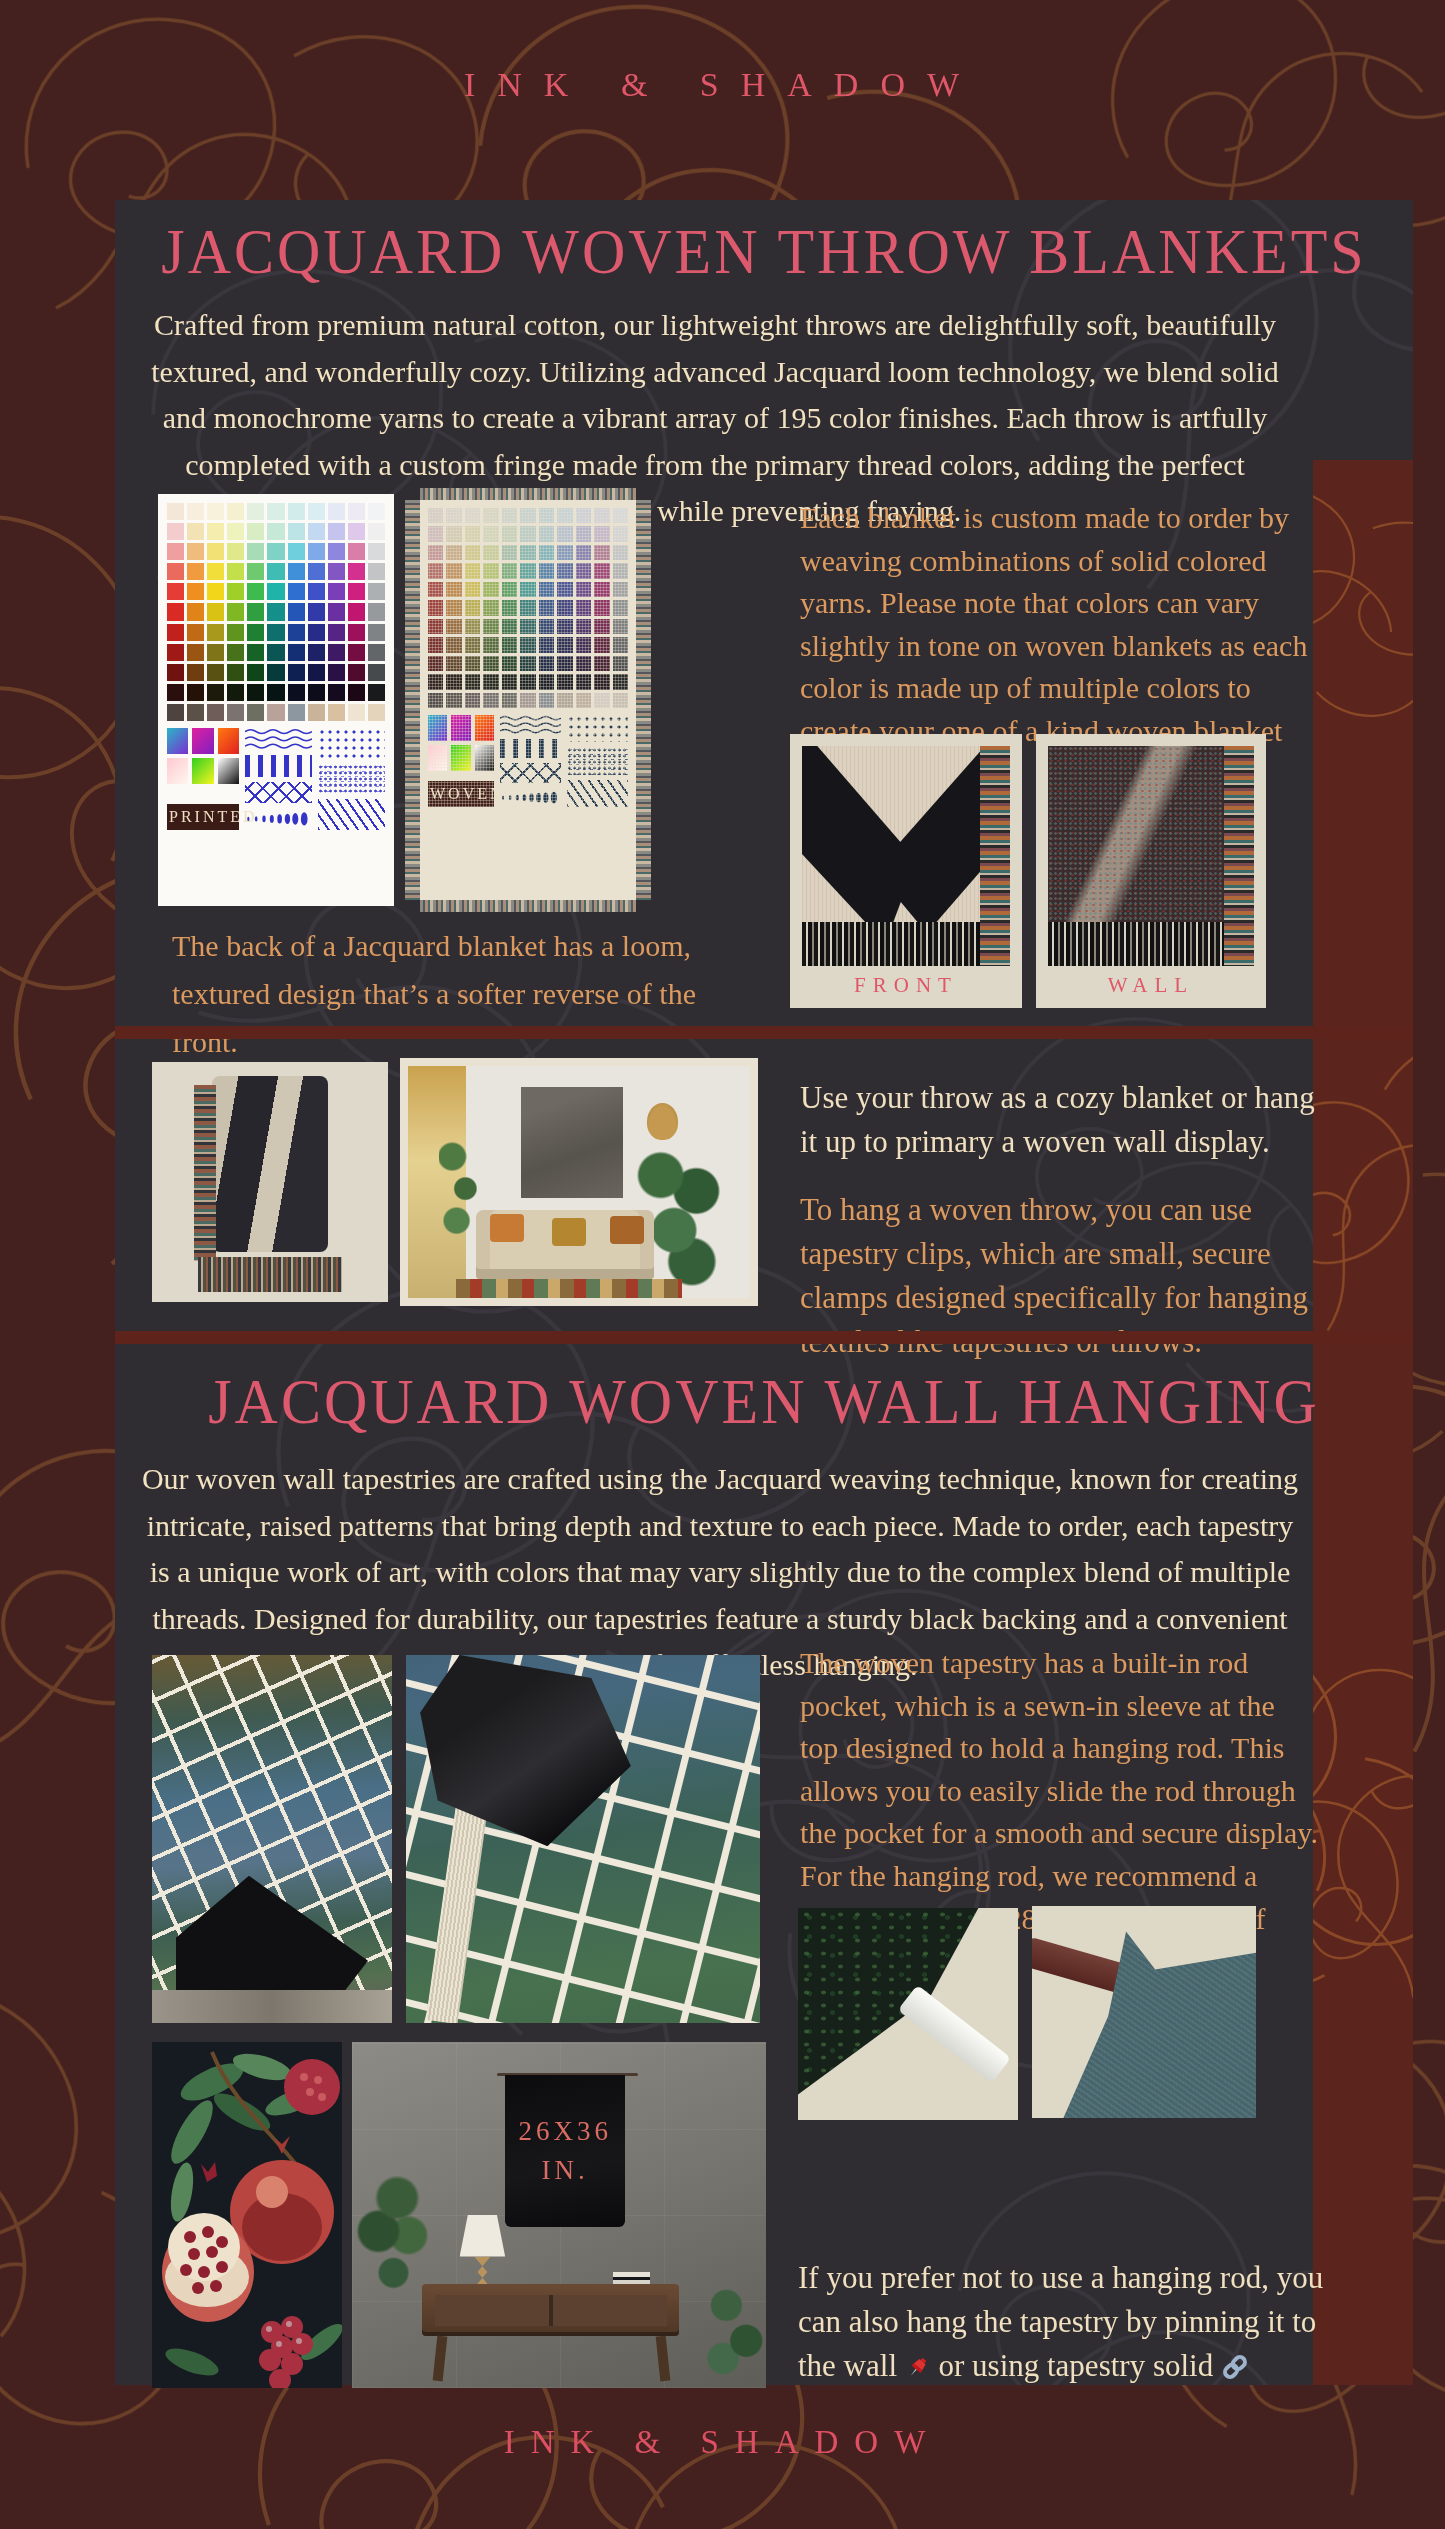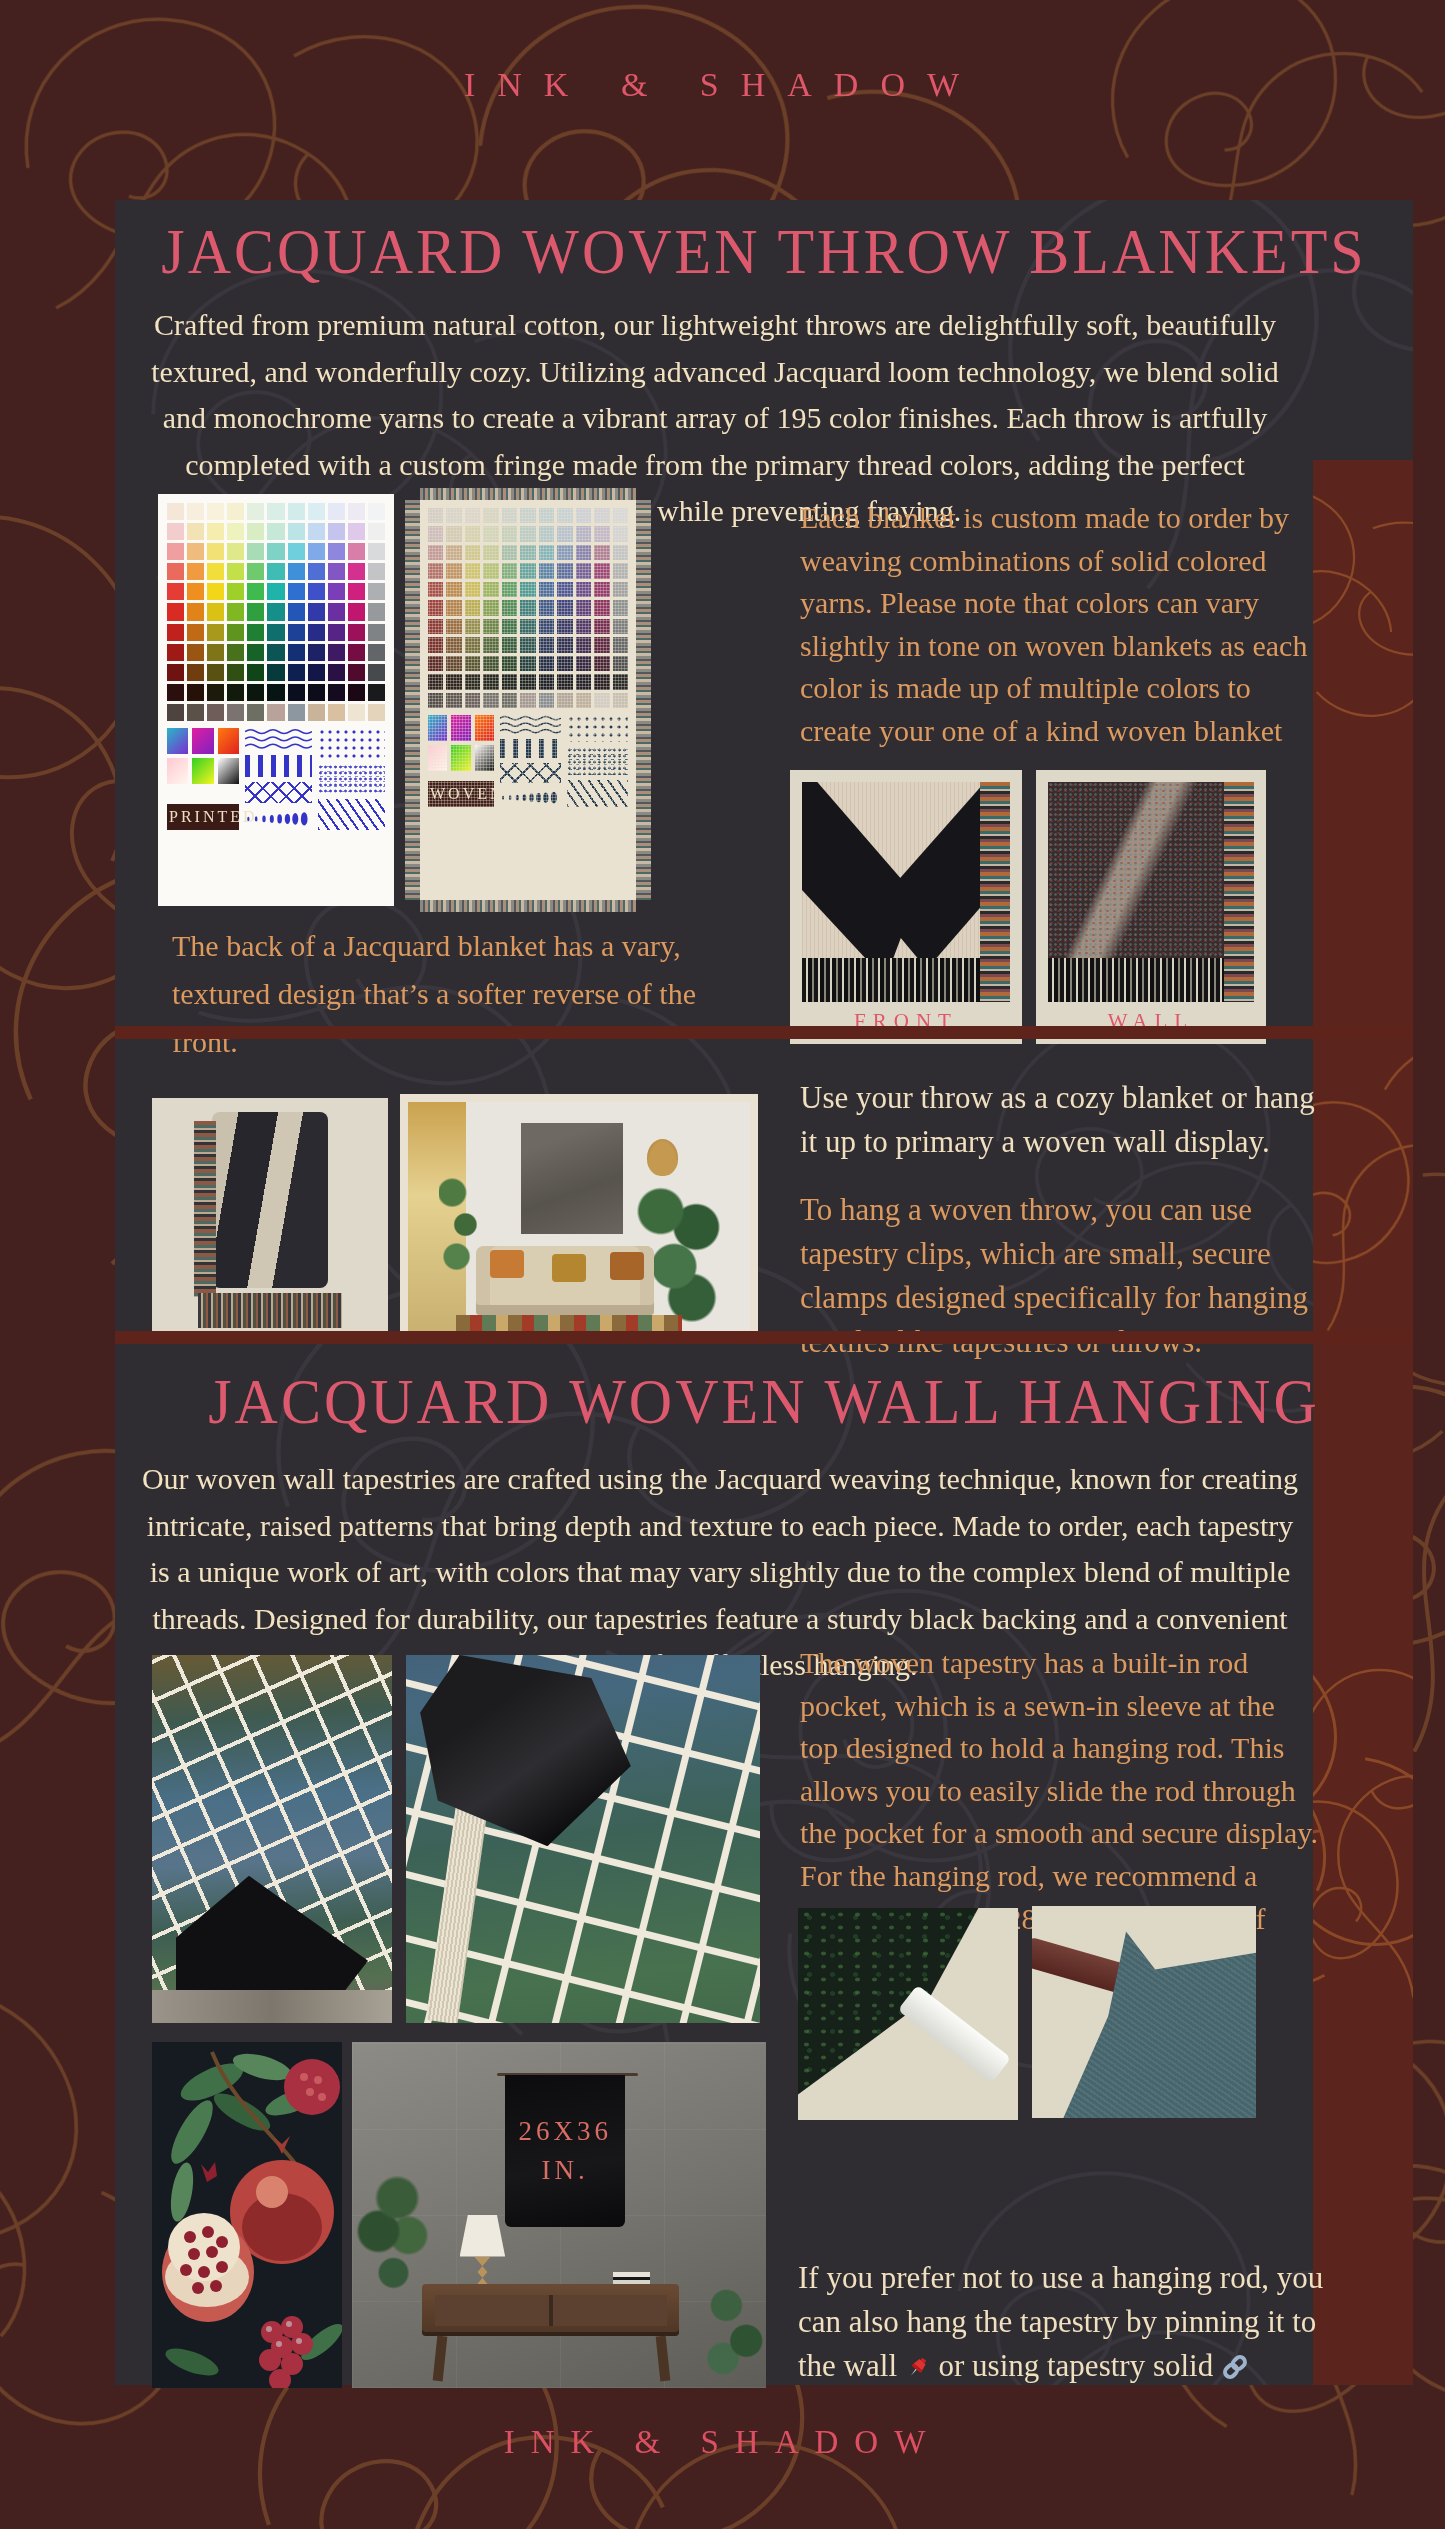--- a/index.html
+++ b/index.html
@@ -60,21 +60,21 @@
       background:repeating-linear-gradient(180deg,#8a8a84 0 3px,#54585c 3px 5px,#a98f7a 5px 8px,#4a6a6a 8px 10px,#cab9a2 10px 13px); }
   .fr-l{left:-15px;} .fr-r{right:-15px;}
   .fr-t,.fr-b { left:0; right:0; height:12px;
       background:repeating-linear-gradient(90deg,#8a8a84 0 3px,#54585c 3px 5px,#a98f7a 5px 8px,#4a6a6a 8px 10px,#cab9a2 10px 13px); }
   .fr-t{top:-12px;} .fr-b{bottom:-12px;}
   .weave { position:absolute; inset:0; pointer-events:none;
       background:repeating-linear-gradient(0deg,rgba(233,226,208,.35) 0 1px,transparent 1px 3px),
                  repeating-linear-gradient(90deg,rgba(233,226,208,.3) 0 1px,transparent 1px 3px); }
 
   
-  .photo { position:absolute; background:#ddd8c7;margin-top:36px; }
+  .photo { position:absolute; background:#ddd8c7; }
   .photo .label { position:absolute; bottom:10px; width:100%; text-align:center;
                   color:#e0576a; font-size:21px; letter-spacing:7px; }
   .fb-inner { position:absolute; left:12px; top:12px; right:12px; height:176px; overflow:hidden; }
   .front-base { position:absolute; inset:0; background:#ddd2bf;
       background-image:repeating-linear-gradient(90deg,rgba(120,100,80,.12) 0 1px,transparent 1px 4px); }
   .front-x { position:absolute; inset:0; }
   .bw-fringe { position:absolute; left:12px; right:40px; top:188px; height:44px;
       background:repeating-linear-gradient(90deg,#151515 0 4px,#d8d2c4 4px 6px,#101010 6px 10px,#8a857a 10px 12px); }
   .side-fringe { position:absolute; right:12px; top:12px; width:30px; height:220px;
       background:repeating-linear-gradient(180deg,#b06a3a 0 4px,#3a6a6a 4px 7px,#c4b4a2 7px 9px,#2a2a2a 9px 12px,#7a4a50 12px 15px); }
@@ -619,21 +619,21 @@
 
   <div class="photo" style="left:1036px; top:734px; width:230px; height:274px;">
     <div class="fb-inner">
         <div class="back-base"></div>
       </div>
     <div class="bw-fringe" style="left:12px;right:40px;"></div>
     <div class="side-fringe"></div>
     <div class="label">WALL</div>
   </div>
 
-  <div class="note-col amber" style="left:172px; top:922px; width:590px; line-height:1.6;">The back of a Jacquard blanket has a vary, textured design that’s a softer reverse of the front.</div>
+  <div class="note-col amber" style="left:172px; top:922px; width:590px; line-height:1.6;">The back of a Jacquard blanket has a loom, textured design that’s a softer reverse of the front.</div>
 
   <div class="divider" style="top:1026px;"></div>
 
   <div class="photo" style="left:152px; top:1062px; width:236px; height:240px; background:#ded9ca;">
     <div class="fold-blanket">
       <div class="fold-dark"></div>
       <div class="fold-edge"></div>
       <div class="fold-fringe"></div>
     </div>
   </div>

